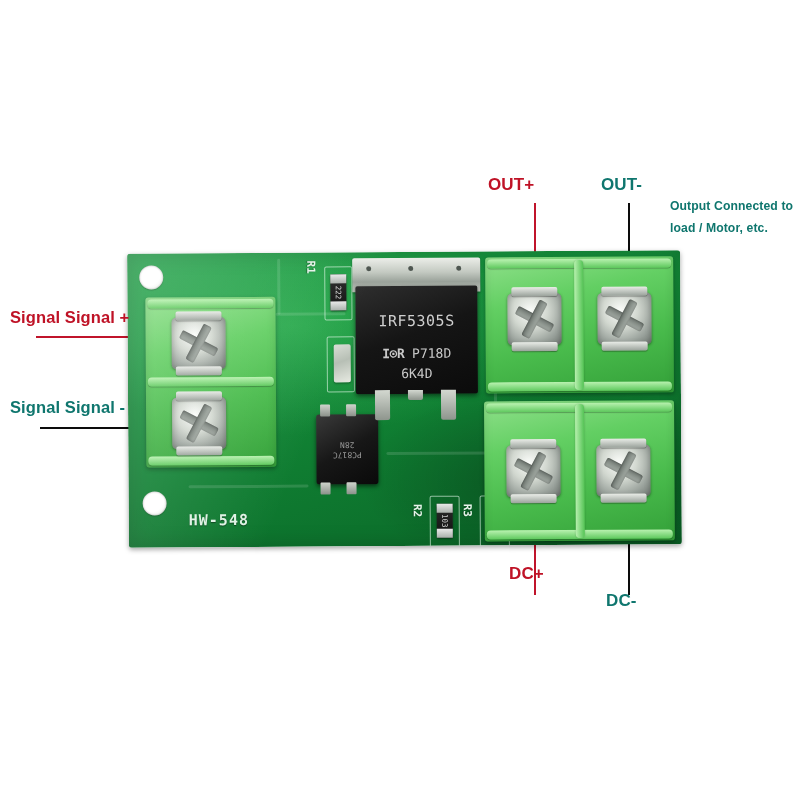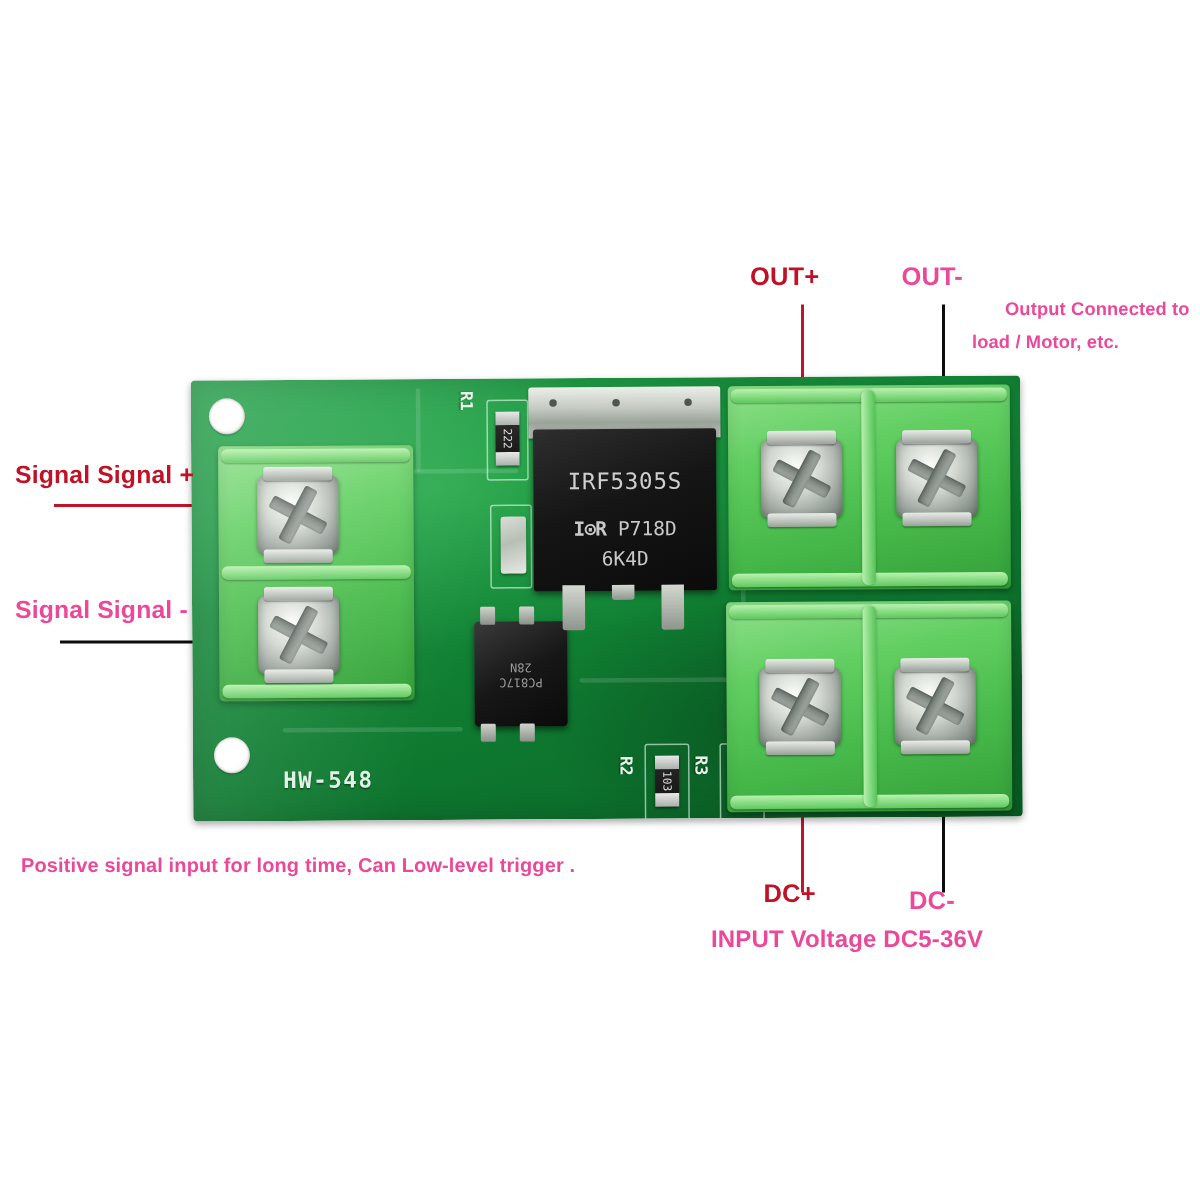--- a/index.html
+++ b/index.html
@@ -4,33 +4,33 @@
 <title>MOSFET Trigger Switch Module Diagram</title>
 <style>
   * { margin:0; padding:0; box-sizing:border-box; }
   html,body { width:800px; height:800px; background:#ffffff; overflow:hidden; }
   body { font-family:"Liberation Sans", sans-serif; position:relative; }
 
   #stage { position:absolute; left:0; top:0; width:800px; height:800px; background:#fff; }
 
   
   .anno { position:absolute; font-weight:bold; white-space:nowrap; letter-spacing:.1px; }
-  .anno.black { color:#ec4899; }
+  .anno.black { color:#0f766e; }
   .anno.red   { color:#bf1226; }
 
   #lbl-signal-voltage { left:10px;  top:225px; font-size:16.5px; }
   #lbl-sig-in-plus    { left:10px;  top:308px; font-size:16.5px; }
   #lbl-sig-in-minus   { left:10px;  top:398px; font-size:16.5px; }
-  #lbl-out-plus       { left:500px; top:175px; font-size:17px; }
+  #lbl-out-plus       { left:488px; top:175px; font-size:17px; }
   #lbl-out-minus      { left:601px; top:175px; font-size:17px; }
-  #lbl-dc-plus        { left:509px; top:586px; font-size:17px; }
+  #lbl-dc-plus        { left:509px; top:564px; font-size:17px; }
   #lbl-dc-minus       { left:606px; top:591px; font-size:17px; }
   #lbl-input-voltage  { left:474px; top:618px; font-size:16px; }
   #lbl-out-note-1     { left:670px; top:199px; font-size:12.2px; }
-  #lbl-out-note-2     { left:648px; top:221px; font-size:12.2px; }
+  #lbl-out-note-2     { left:670px; top:221px; font-size:12.2px; }
   #lbl-note-1         { left:14px;  top:569px; font-size:13.3px; }
   #lbl-note-2         { left:14px;  top:592px; font-size:13.3px; }
 
   
   .lead { position:absolute; }
   .lead.h { height:2px; }
   .lead.v { width:2px; }
   .lead.red   { background:#c0142b; }
   .lead.black { background:#0c0c0c; }
 
@@ -310,17 +310,15 @@
 
   <div class="anno black" id="lbl-out-minus">OUT-</div>
 
   <div class="anno black" id="lbl-out-note-1">Output Connected to</div>
   <div class="anno black" id="lbl-out-note-2">load / Motor, etc.</div>
 
   <div class="anno red" id="lbl-dc-plus">DC+</div>
 
   <div class="anno black" id="lbl-dc-minus">DC-</div>
 
-  <div class="anno black" id="lbl-input-voltage">INPUT Voltage DC5-36V</div>
-
-  <div class="anno black" id="lbl-note-1">Positive signal input for long time, Can Low-level trigger .</div>
+
 
 </div>
 
 </body></html>

